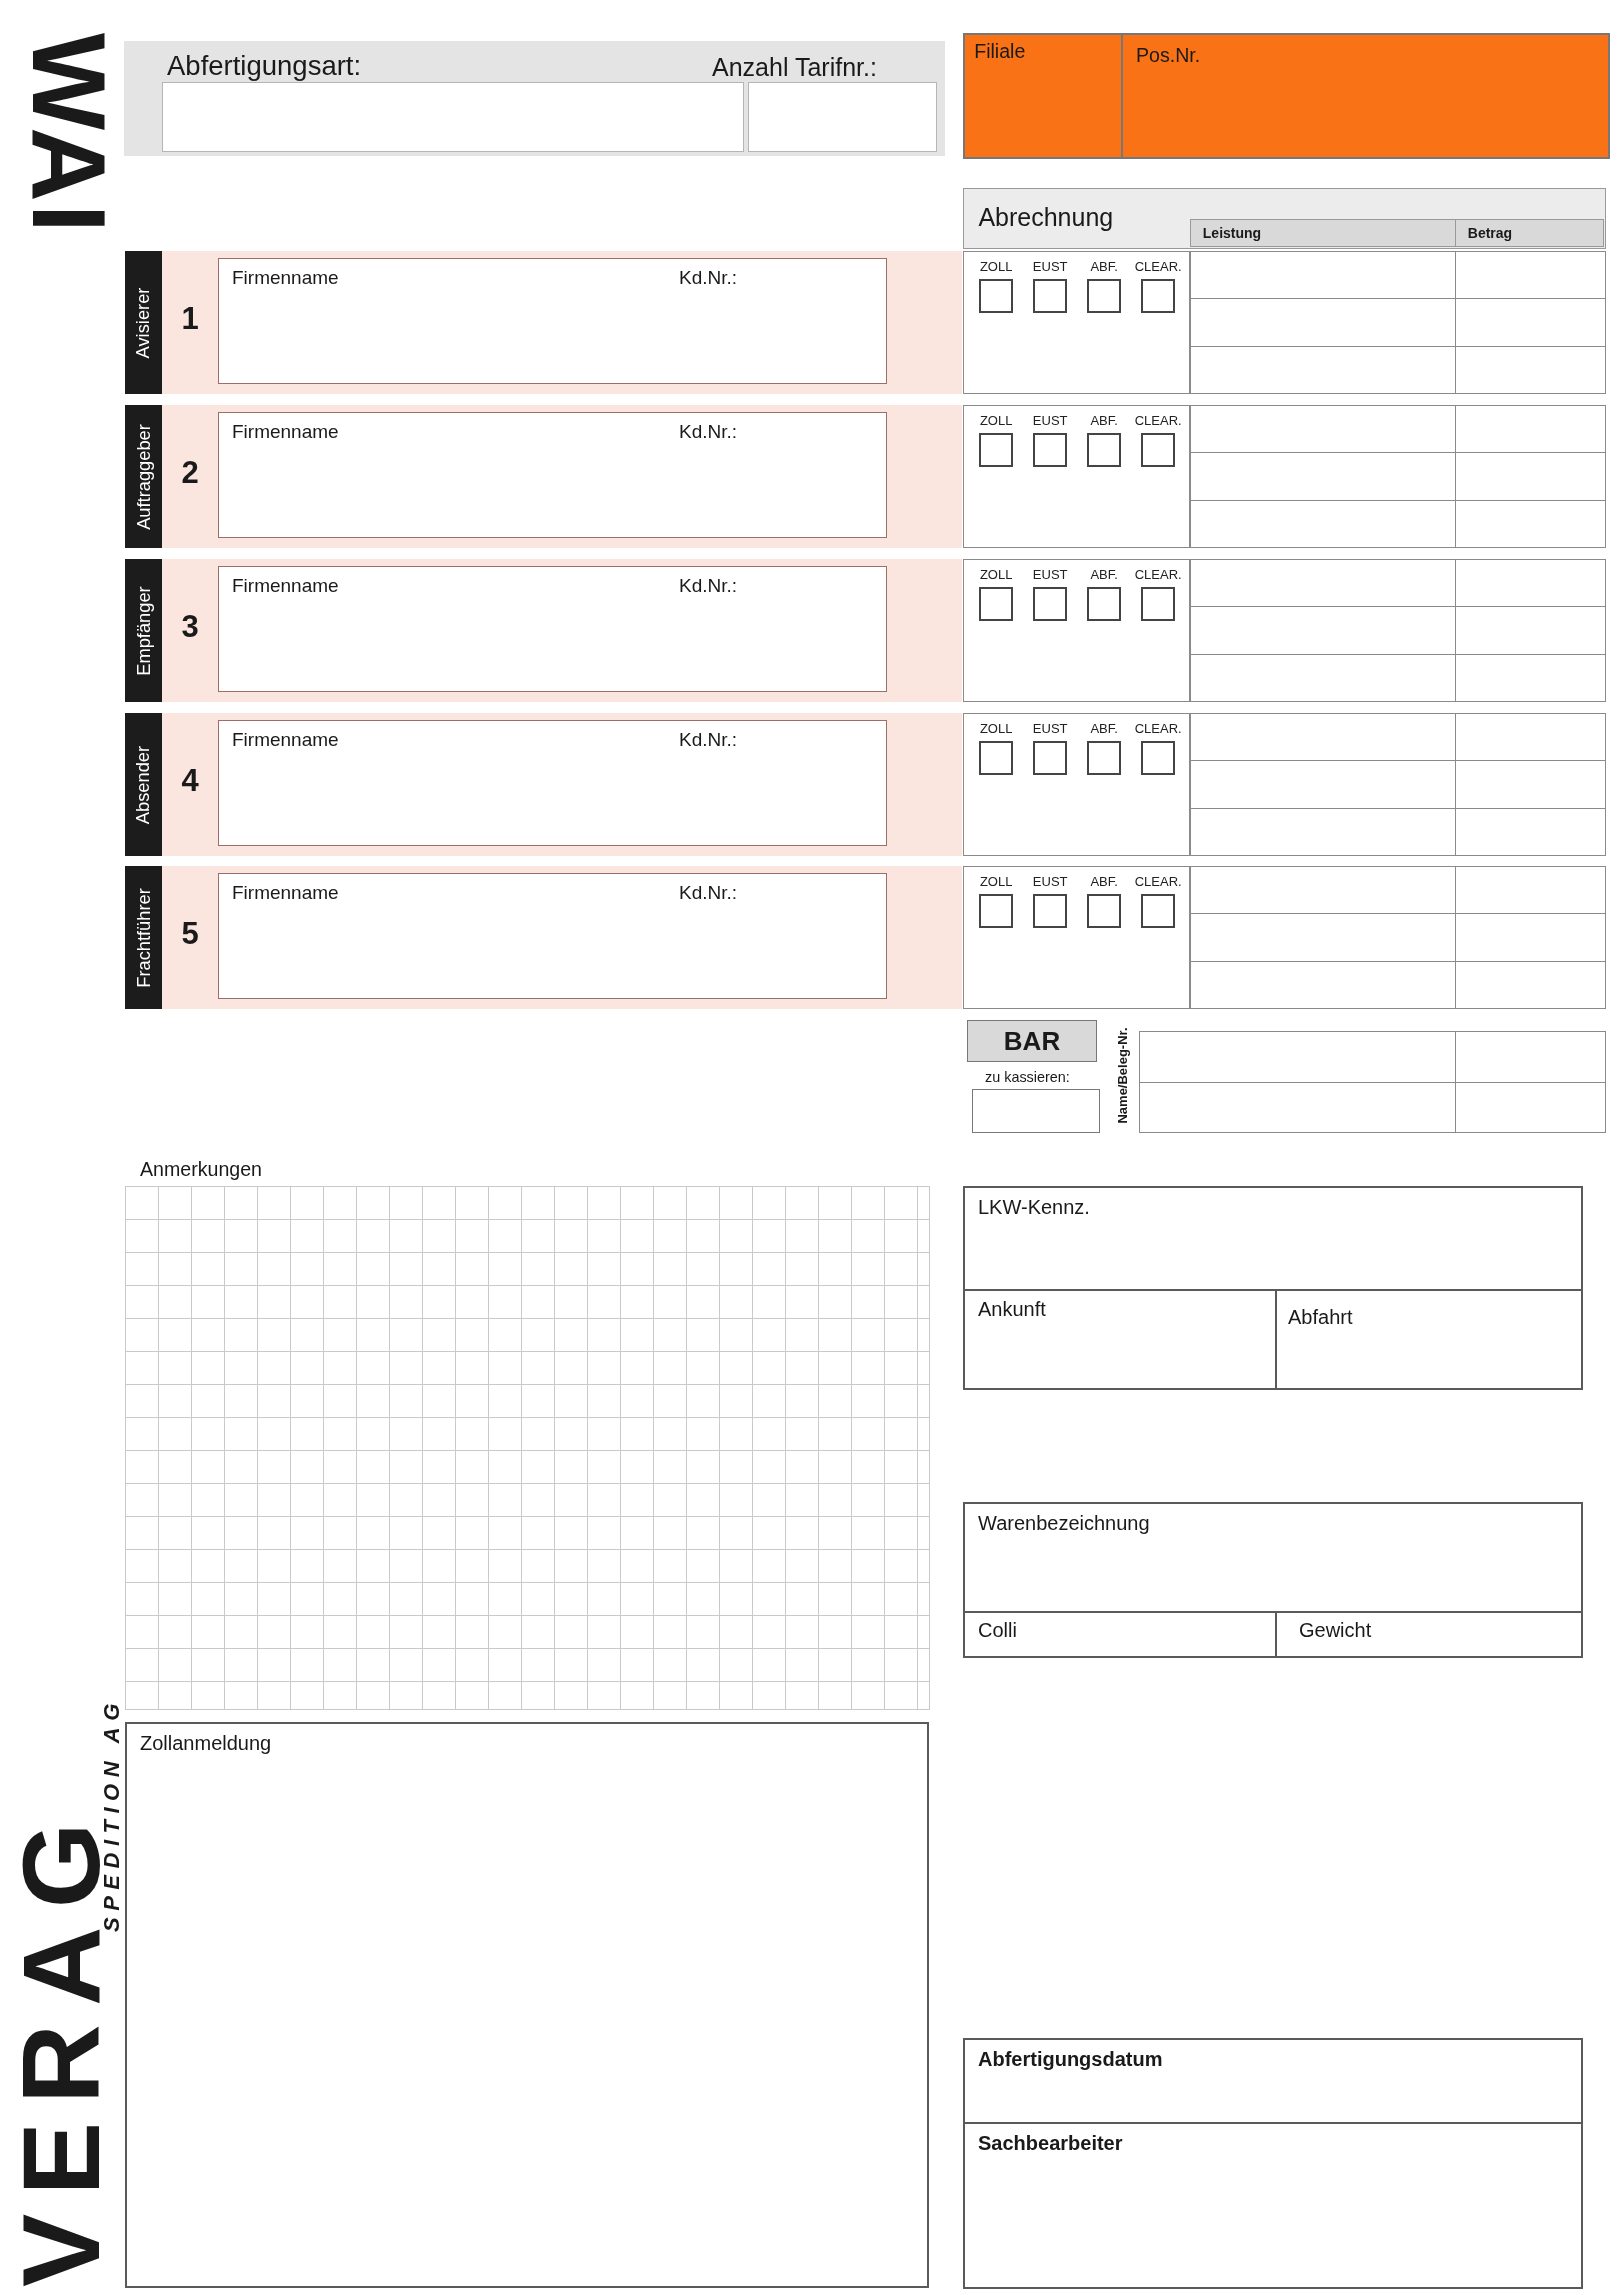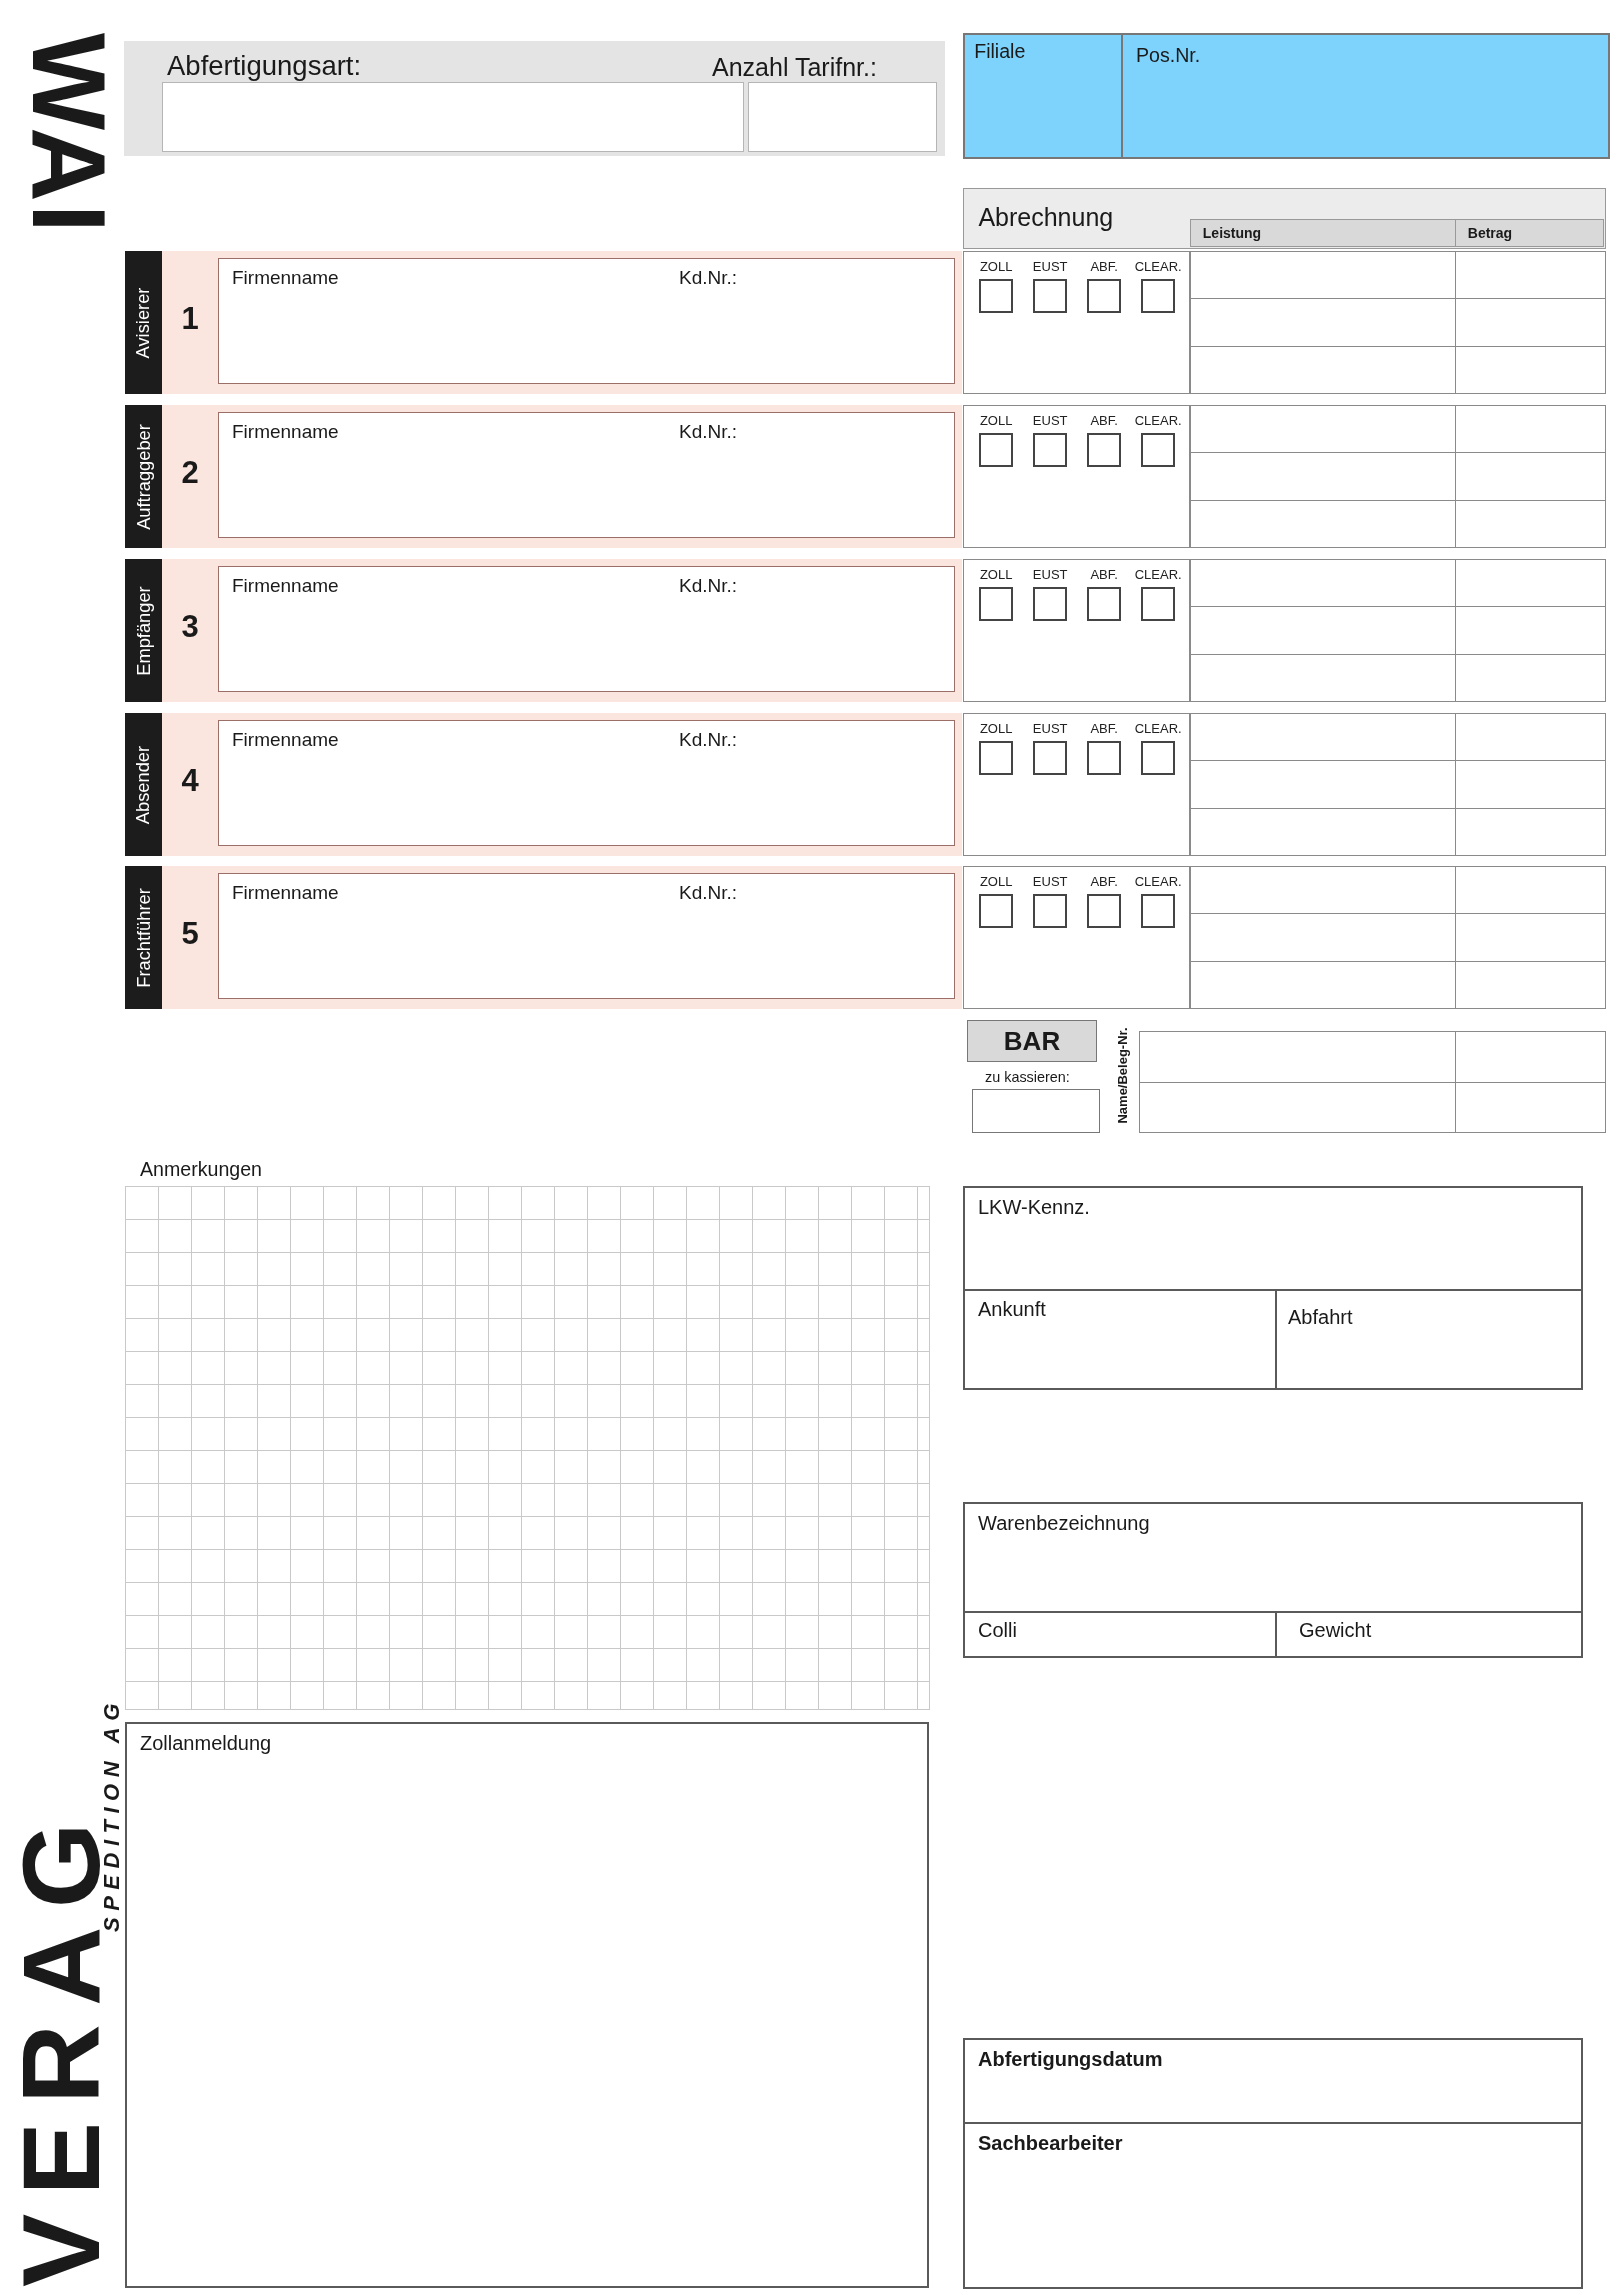--- a/index.html
+++ b/index.html
@@ -14,42 +14,42 @@
   .sped{position:absolute;left:99px;top:1932px;transform:rotate(-90deg);transform-origin:top left;
        font-size:22px;font-weight:bold;font-style:italic;letter-spacing:6.5px;white-space:nowrap;}
 
   
   .topgray{position:absolute;left:124px;top:41px;width:821px;height:115px;background:#e4e4e4;}
   .abf-lbl{position:absolute;left:43px;top:9.2px;font-size:27.5px;}
   .abf-input{position:absolute;left:38px;top:41px;width:580px;height:68px;background:#fff;border:1.3px solid #b5b5b5;}
   .anz-lbl{position:absolute;left:588px;top:11.8px;font-size:25px;}
   .anz-input{position:absolute;left:624px;top:41px;width:187px;height:68px;background:#fff;border:1.3px solid #b5b5b5;}
 
-  .filbox{position:absolute;left:963px;top:33px;width:643px;height:122px;border:2px solid #777;background:#7dd3fc;}
+  .filbox{position:absolute;left:963px;top:33px;width:643px;height:122px;border:2px solid #777;background:#f97316;}
   .filcell{position:absolute;left:0;top:0;bottom:0;width:156px;border-right:2px solid #777;}
   .fil-lbl{position:absolute;left:9.2px;top:5.2px;font-size:19.6px;}
   .pos-lbl{position:absolute;left:171px;top:9.2px;font-size:19.6px;}
 
   
   .abrhead{position:absolute;left:963px;top:188px;width:643px;height:61px;background:#ececec;border:1.3px solid #999;box-sizing:border-box;}
   .abr-title{position:absolute;left:14.4px;top:14.4px;font-size:25px;}
   .hcell{position:absolute;top:30px;height:28px;background:#d9d9d9;border:1.3px solid #999;box-sizing:border-box;
          font-size:14px;line-height:26px;padding-left:11.8px;font-weight:bold;}
   .hcell.leist{left:226px;width:266px;}
   .hcell.betr{left:491px;width:149px;}
 
   
   .party{position:absolute;left:0;width:1623px;height:143px;}
   .role{position:absolute;left:125px;top:0;width:37px;height:143px;background:#1c1c1c;}
   .vwrap{position:absolute;inset:0;display:flex;align-items:center;justify-content:center;}
   .vwrap>span{transform:rotate(-90deg);white-space:nowrap;}
   .role span{color:#fff;font-size:18.3px;}
   .band{position:absolute;left:162px;top:0;width:800px;height:143px;background:#fbe5df;}
   .pnum{position:absolute;left:6.5px;top:50px;width:43px;text-align:center;font-size:31px;font-weight:bold;}
-  .company{position:absolute;left:56px;top:7.2px;width:737px;height:126px;background:#fff;border:1.3px solid #9b6f68;box-sizing:border-box;}
+  .company{position:absolute;left:56px;top:7.2px;width:669px;height:126px;background:#fff;border:1.3px solid #9b6f68;box-sizing:border-box;}
   .flabel{position:absolute;left:13px;top:7.9px;font-size:19px;}
   .klabel{position:absolute;left:460px;top:7.9px;font-size:19px;}
   .checkpanel{position:absolute;left:963px;top:0;width:227px;height:143px;background:#fff;border:1.3px solid #8a8a8a;
               box-sizing:border-box;display:flex;padding:6.5px 0 0 5.2px;}
   .cbgroup{width:54px;display:flex;flex-direction:column;align-items:center;}
   .cblabel{font-size:13px;color:#222;}
   .cbbox{width:30px;height:30px;border:2px solid #444;background:#fff;margin-top:5.2px;}
   .acct{position:absolute;left:1190px;top:0;width:416px;height:143px;border:1.3px solid #8a8a8a;background:#fff;
         box-sizing:border-box;display:flex;flex-direction:column;}
   .arow{flex:1;display:flex;border-bottom:1.3px solid #8a8a8a;}

